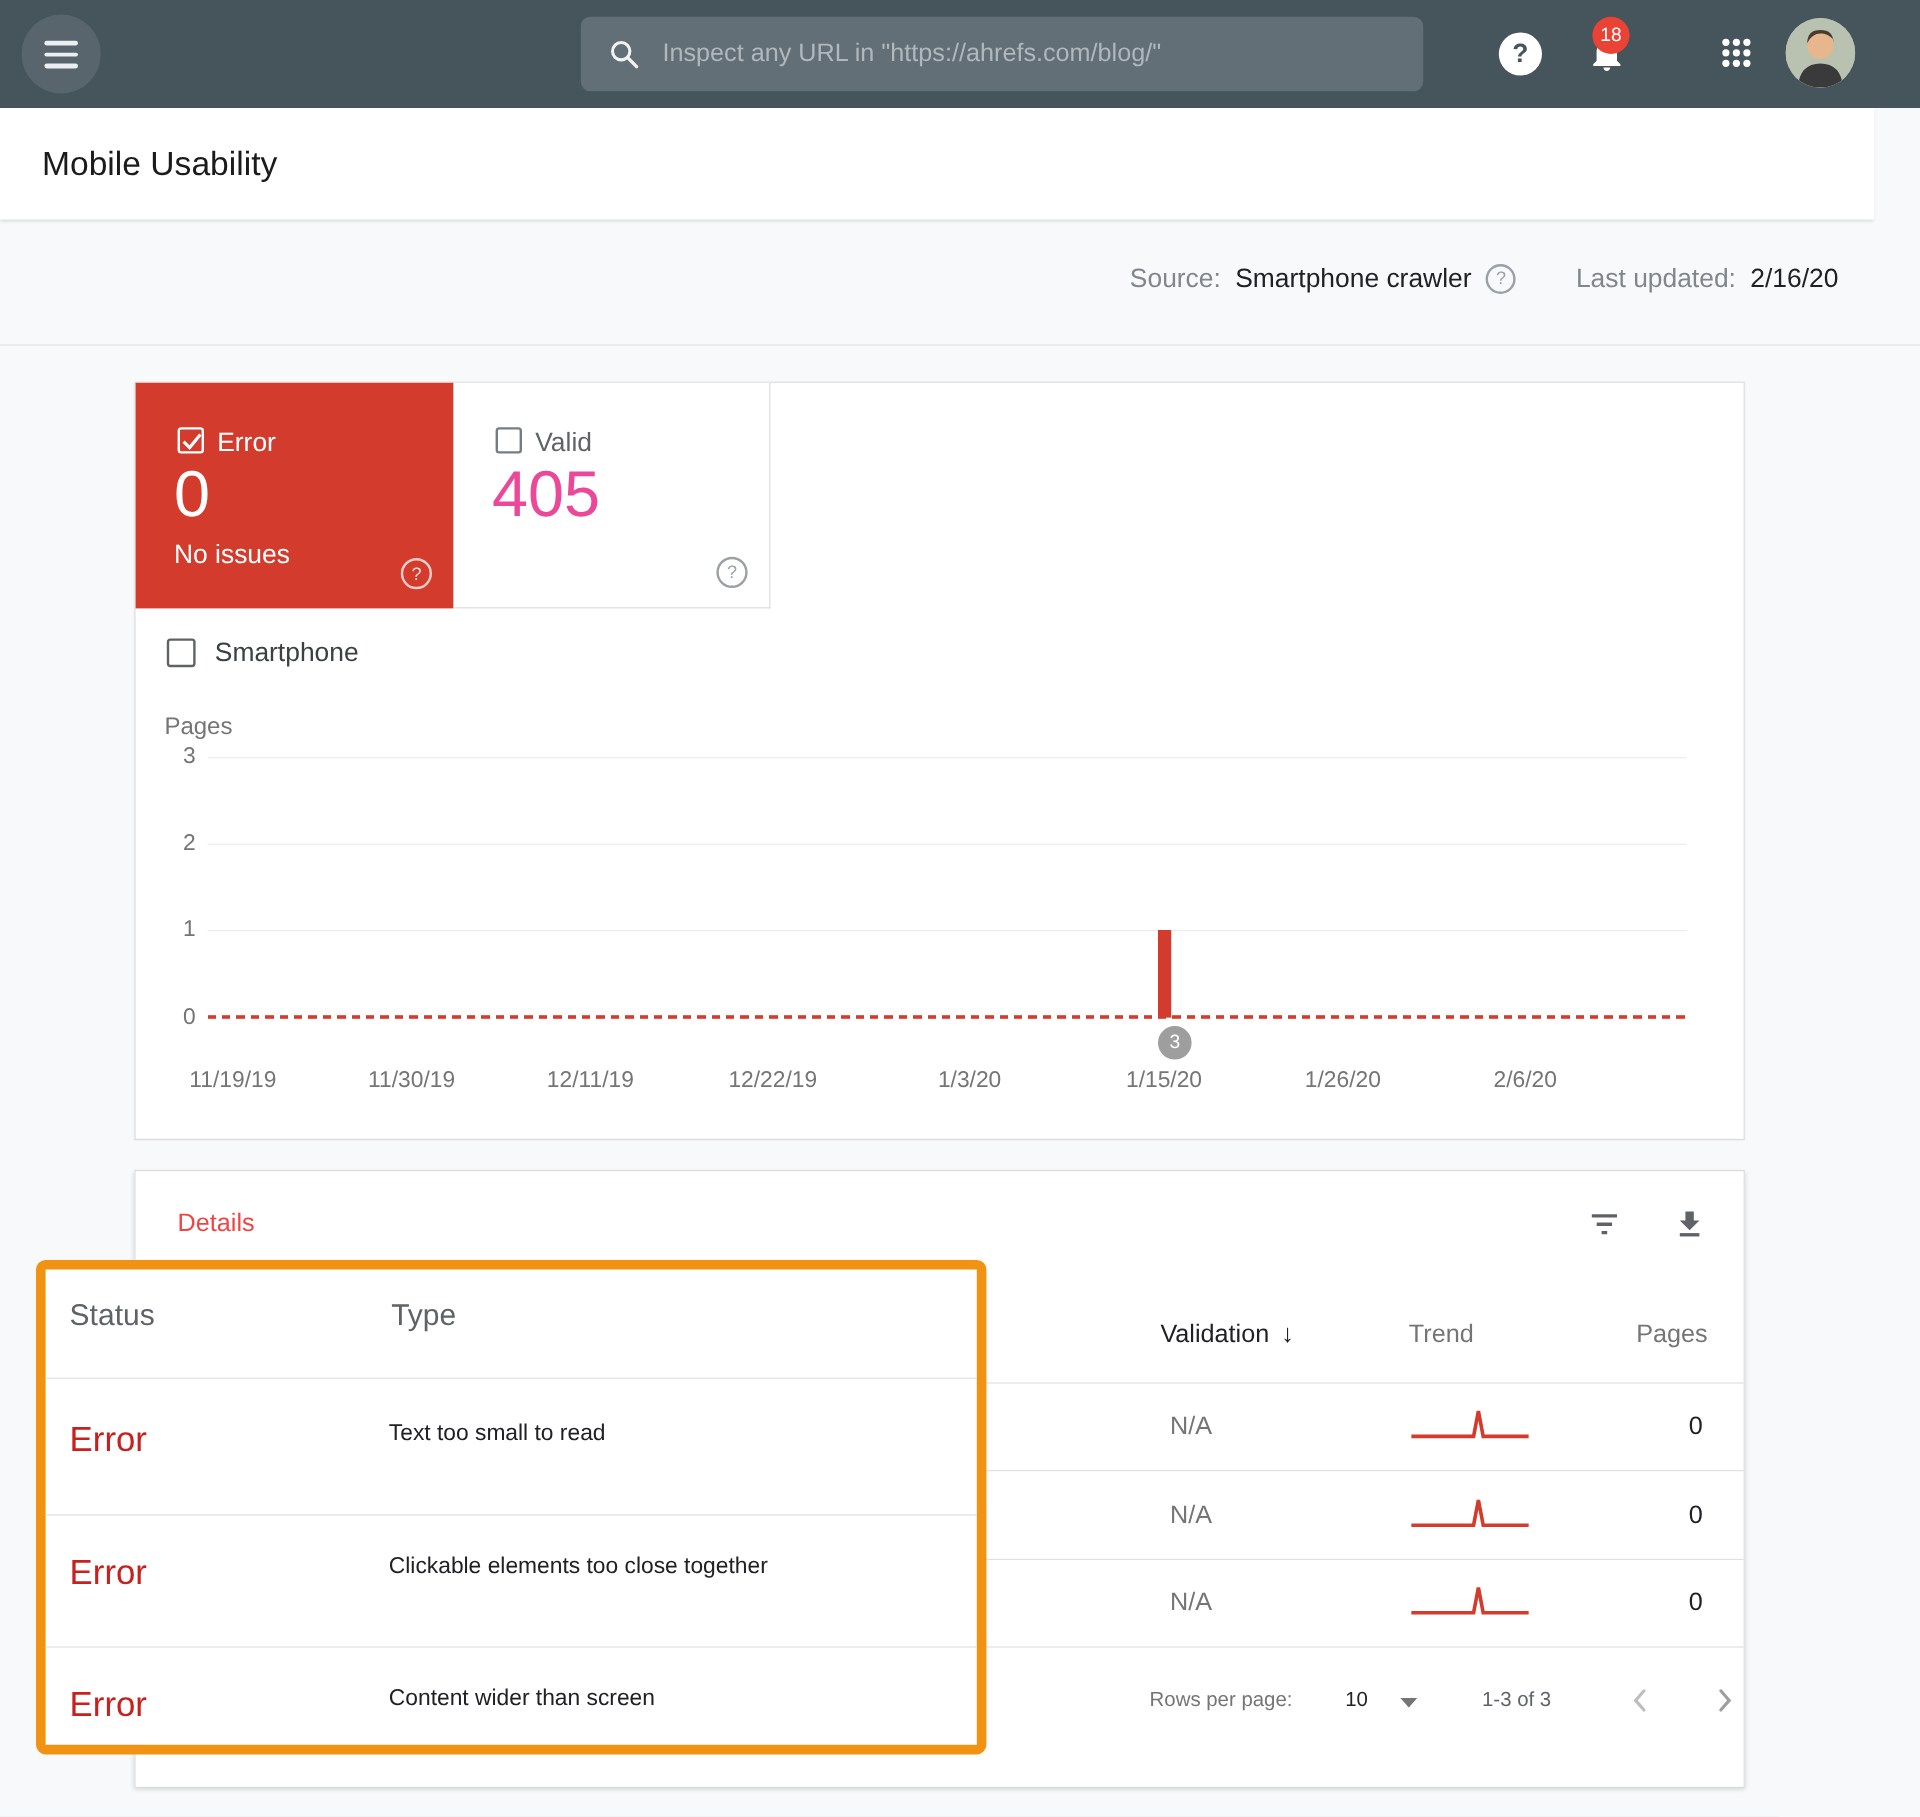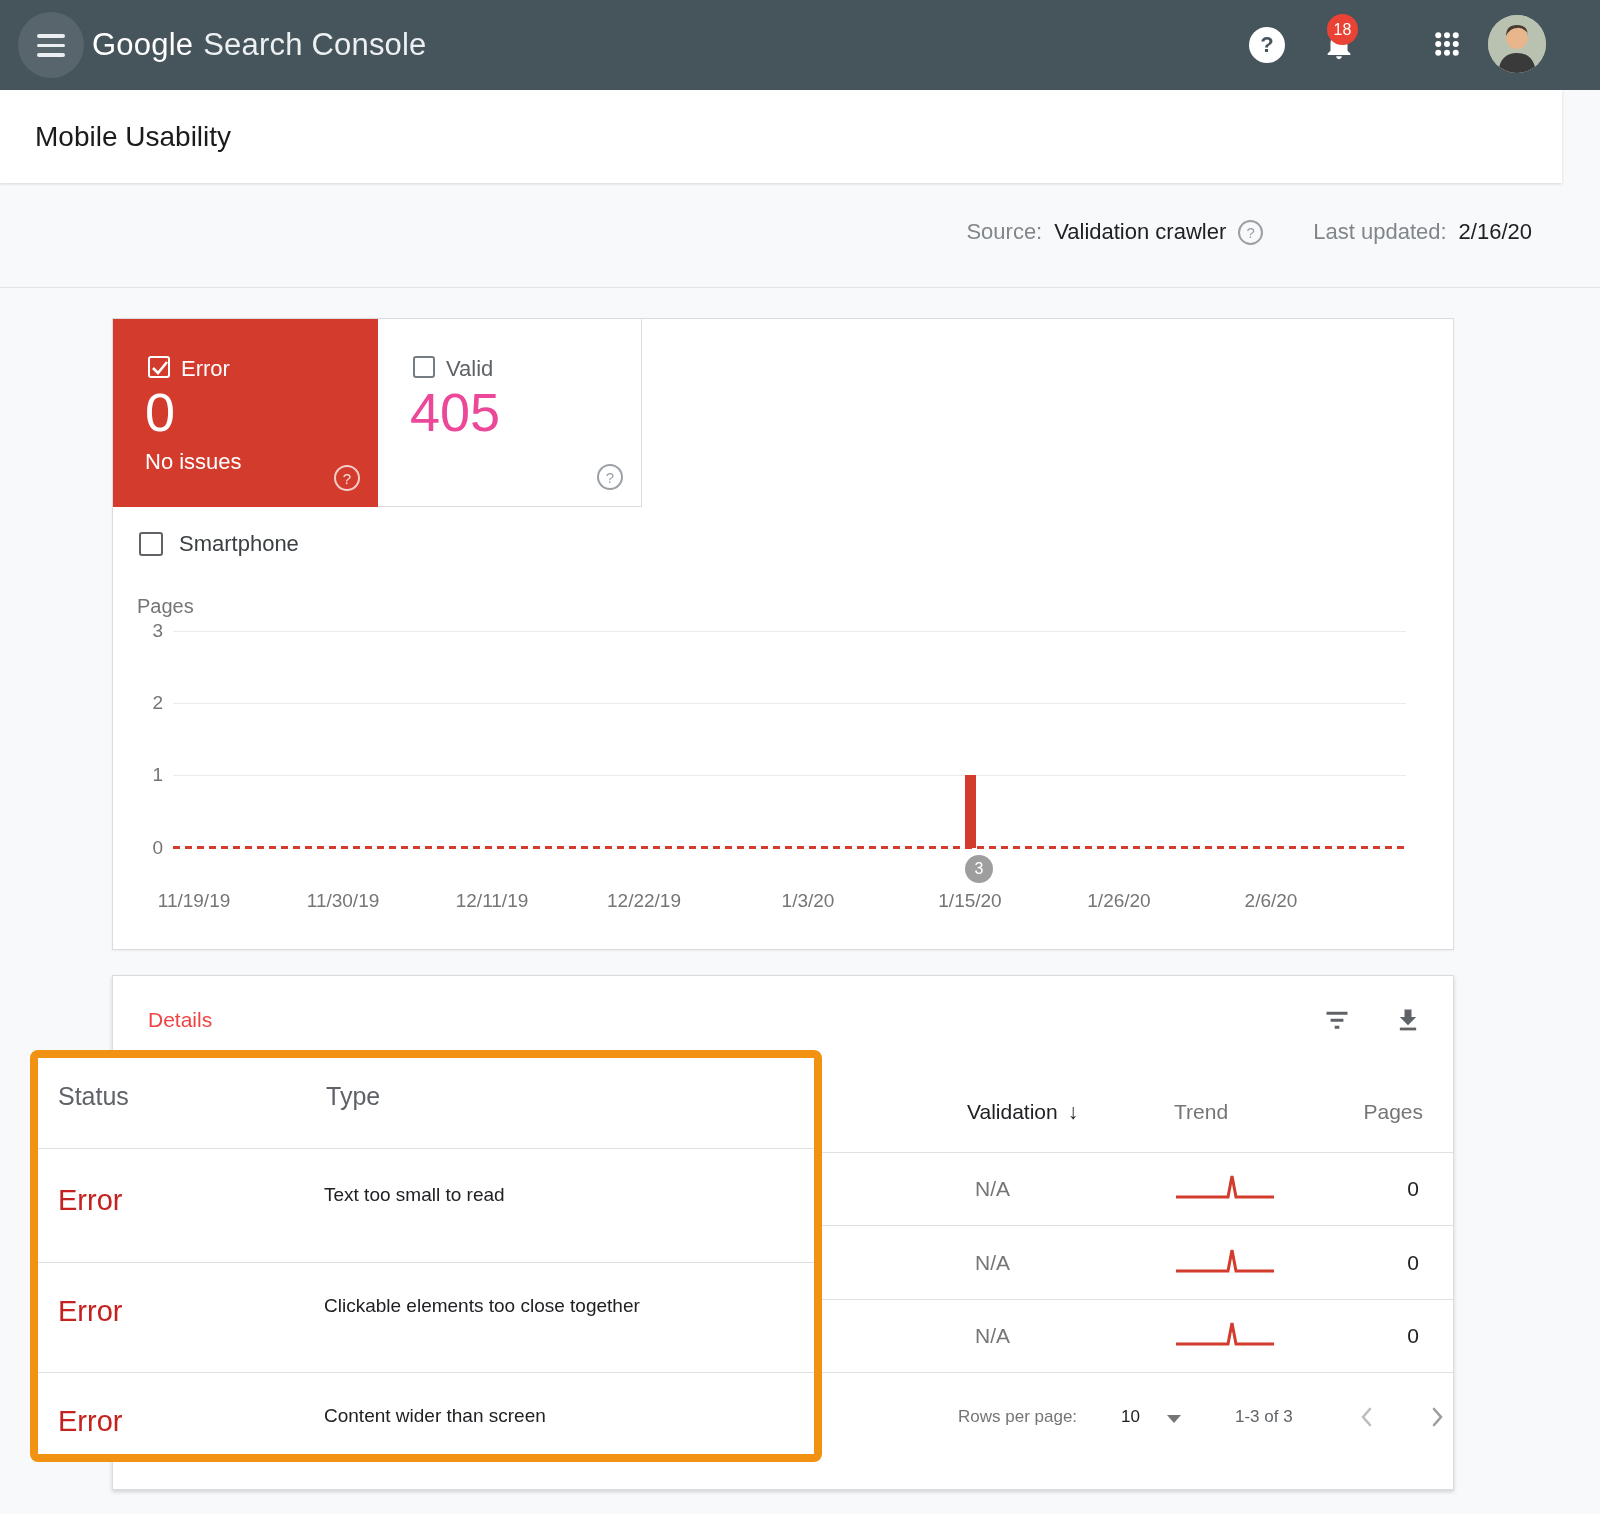--- a/index.html
+++ b/index.html
@@ -102,23 +102,26 @@
 <div id="root">
 
   <div class="topbar">
     <div class="menu-ghost">
       <div class="menu-bars">
           <span></span>
           <span></span>
           <span style="margin-bottom:0"></span>
         </div>
     </div>
-    <div class="logo">
-      <span class="g1">Google</span>
-      <span class="g2">Search Console</span>
+    <div class="searchbox">
+      <svg width="28" height="28" viewBox="0 0 24 24">
+        <circle cx="10" cy="10" r="6.2" fill="none" stroke="#f1f4f5" stroke-width="2.2"></circle>
+        <line x1="14.8" y1="14.8" x2="21" y2="21" stroke="#f1f4f5" stroke-width="2.4" stroke-linecap="round"></line>
+      </svg>
+      <input type="text" value="" placeholder="Inspect any URL in &quot;https://ahrefs.com/blog/&quot;" style="">
     </div>
     <div class="tb-help">?</div>
     <svg class="tb-bell" viewBox="0 0 24 24">
       <path fill="#fff" d="M12 22c1.1 0 2-.9 2-2h-4c0 1.1.9 2 2 2zm6-6v-5c0-3.07-1.63-5.64-4.5-6.32V4c0-.83-.67-1.5-1.5-1.5s-1.5.67-1.5 1.5v.68C7.64 5.36 6 7.92 6 11v5l-2 2v1h16v-1l-2-2z"></path>
     </svg>
     <div class="tb-badge">18</div>
     <svg class="tb-grid" viewBox="0 0 24 24">
       <g fill="#fff">
         <circle cx="5" cy="5" r="2.4"></circle>
           <circle cx="12" cy="5" r="2.4"></circle>
@@ -140,21 +143,21 @@
       </svg>
     </div>
   </div>
 
   <div class="titlebar">
     <div class="page-title">Mobile Usability</div>
   </div>
 
   <div class="meta">
     <span class="lab">Source:</span>
-    <span class="val">Validation crawler</span>
+    <span class="val">Smartphone crawler</span>
     <span class="q-outline">?</span>
     <span class="meta-gap"></span>
     <span class="lab">Last updated:</span>
     <span class="val">2/16/20</span>
   </div>
   <div class="hdivider"></div>
 
   <div class="chart-card">
 
     <div class="tile tile-error">

